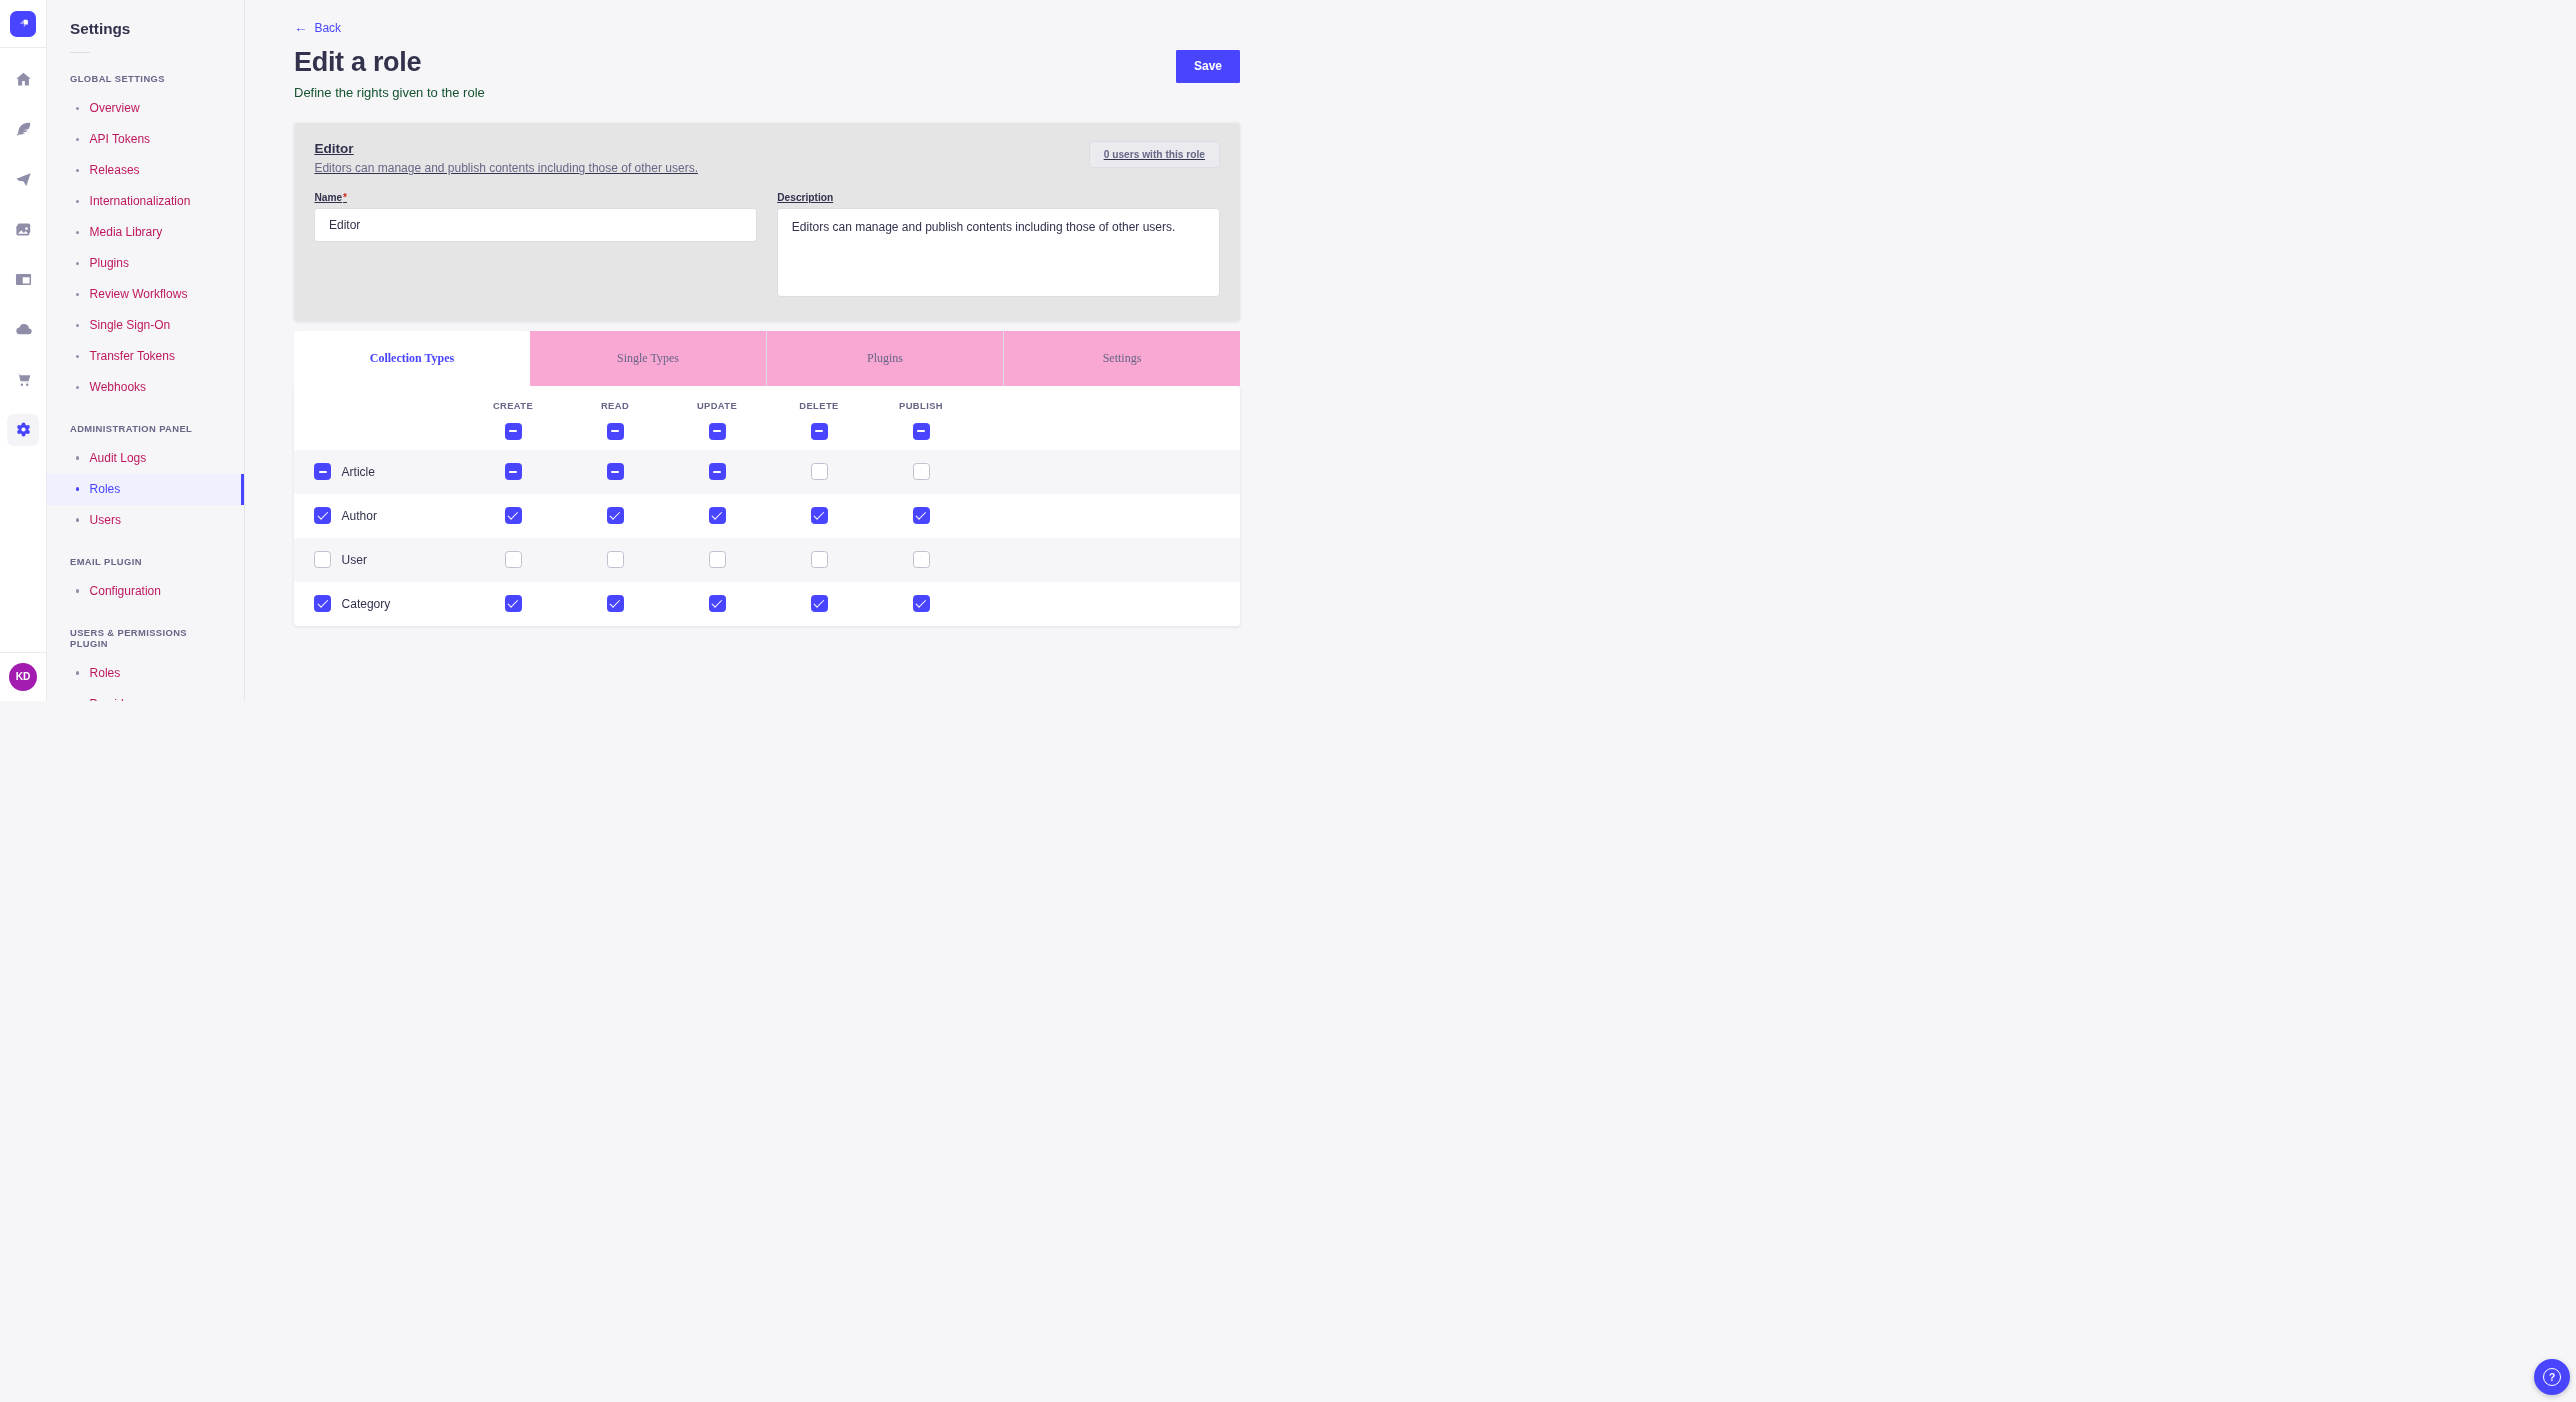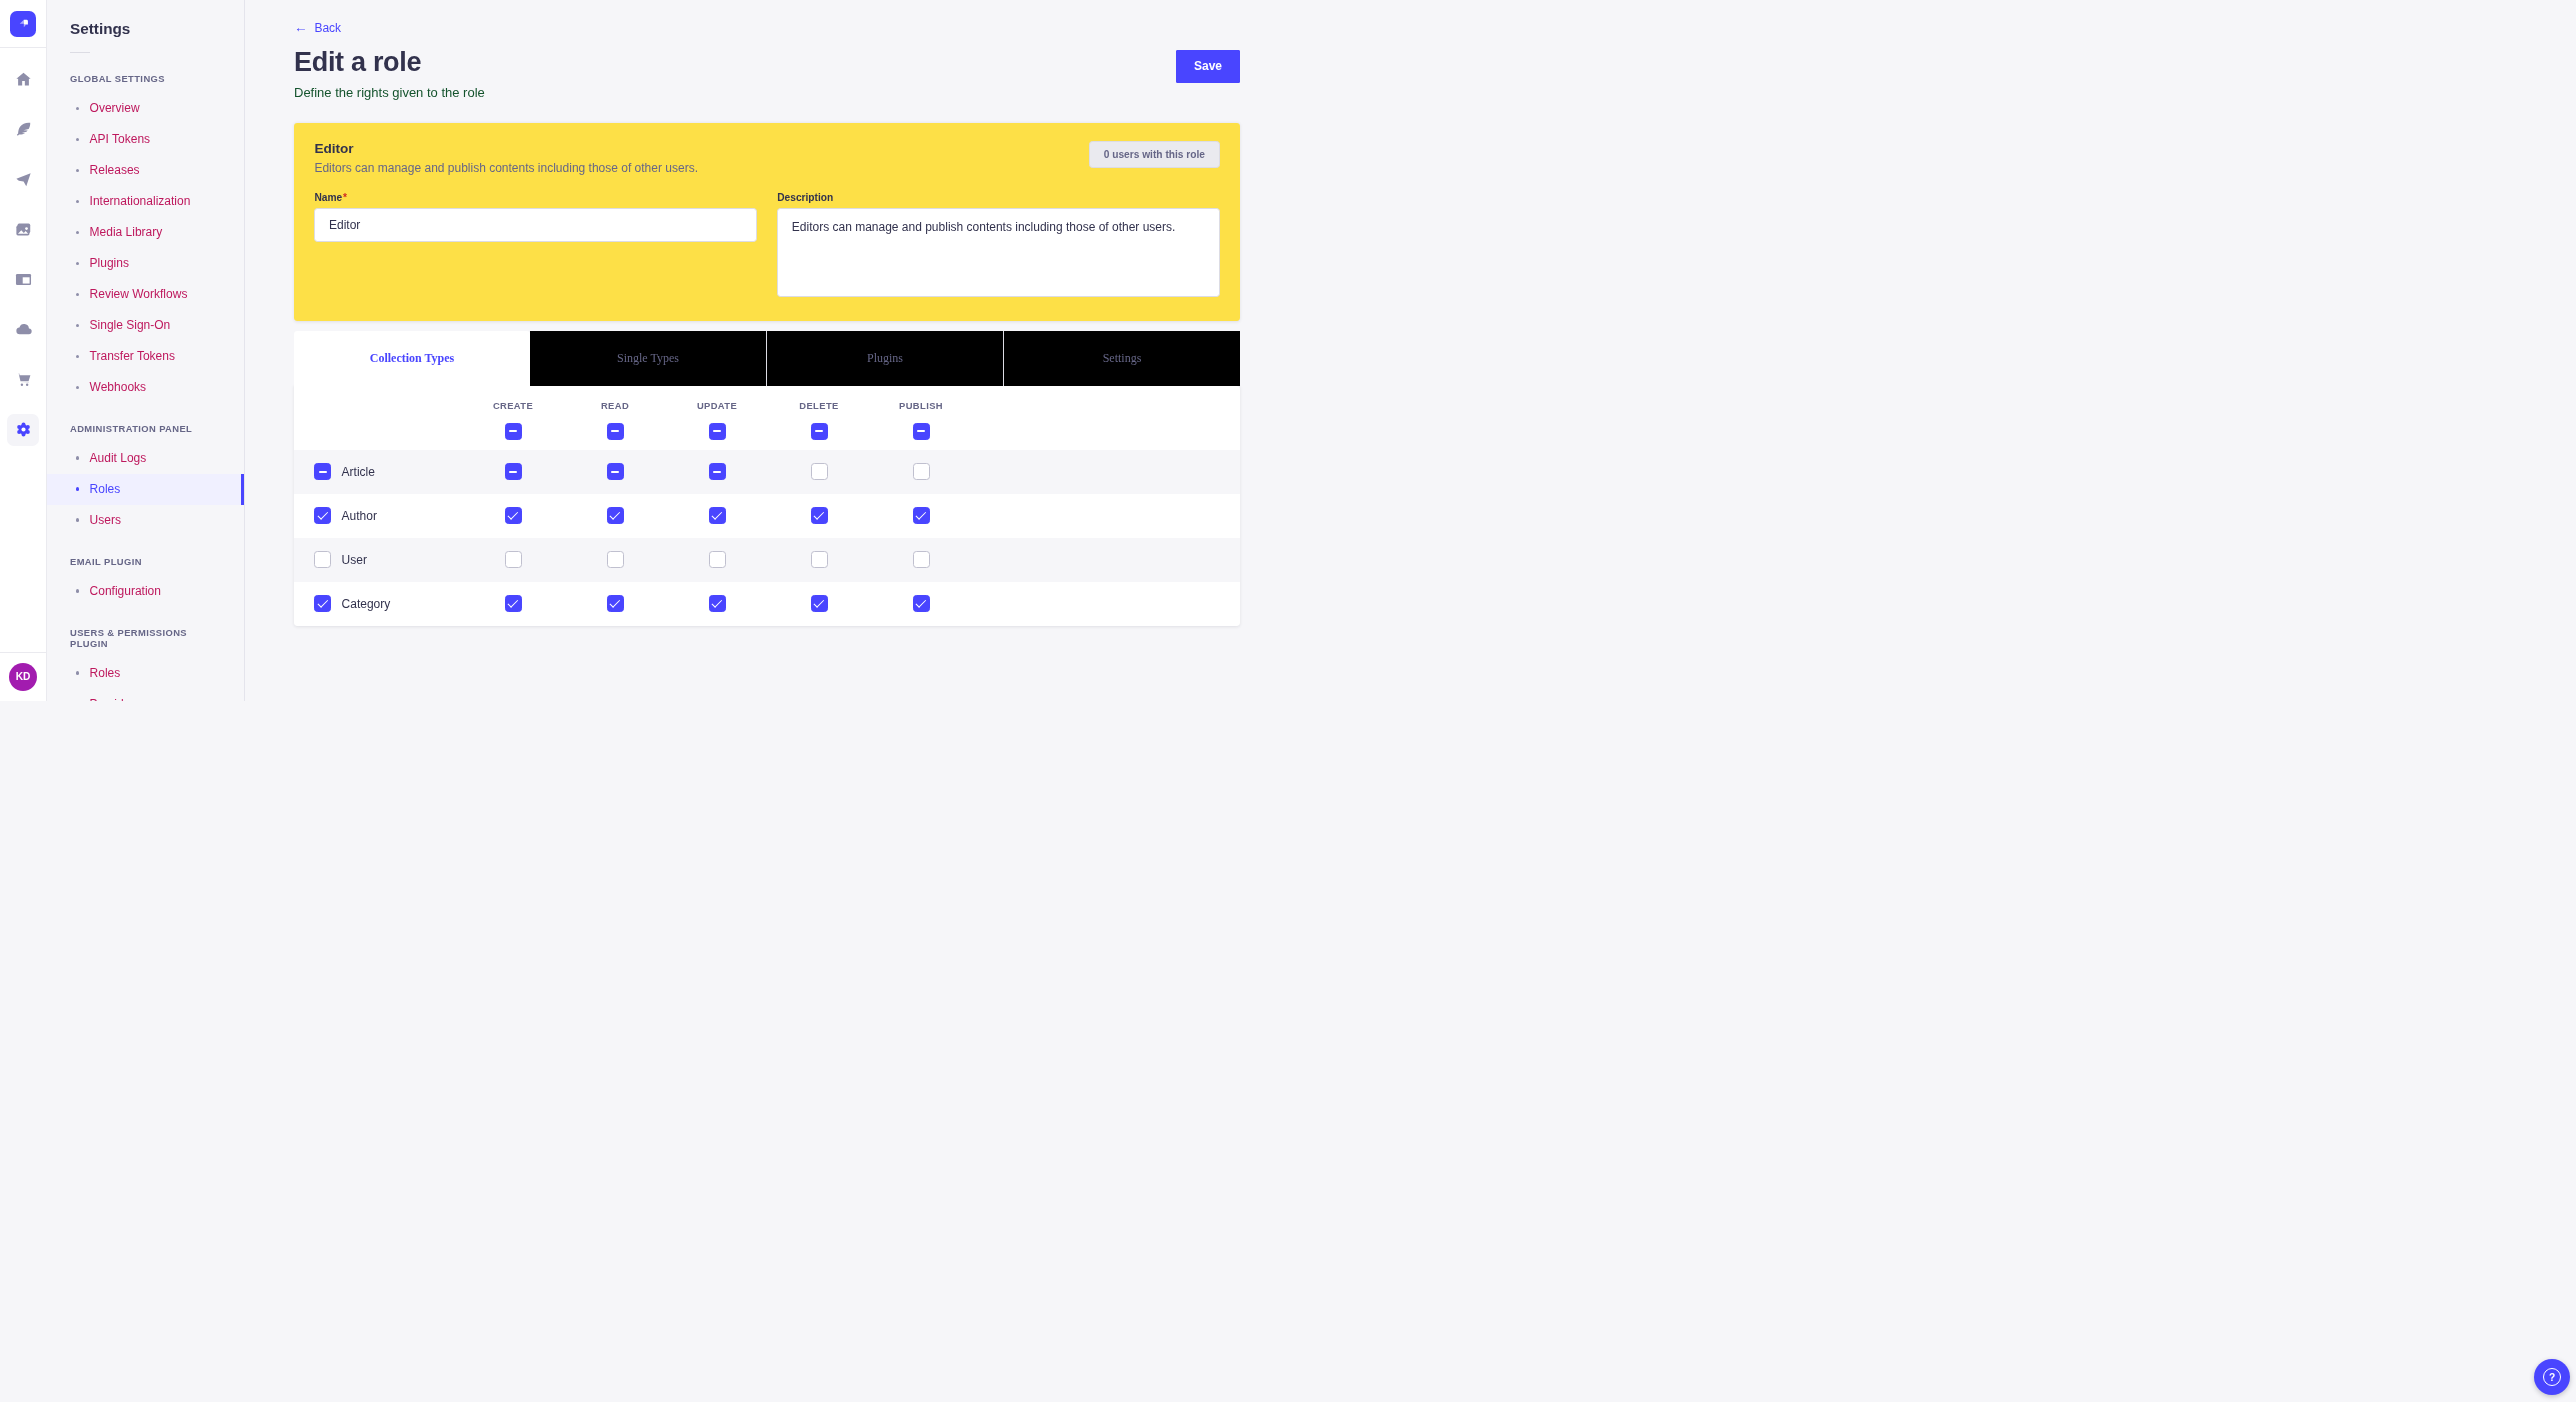--- a/index.html
+++ b/index.html
@@ -55,22 +55,22 @@
   .title-row { display:flex; align-items:flex-start; justify-content:space-between; margin-top:12px; }
   .page-title { font-size:27px; font-weight:700; color:#32324d; letter-spacing:-0.3px; }
   .page-subtitle { font-size:13px; color:#14532d; margin-top:6.8px; }
   .save-btn {
     background:#4945ff; color:#fff; border:0.9px solid #4945ff; border-radius:1px;
     font-size:12px; font-weight:700; padding:8.5px 17px; cursor:pointer; margin-top:2.6px;
     font-family:inherit;
   }
   
   .card {
-    background:#fde047; border-radius:3.4px; box-shadow:0 0.9px 3.4px rgba(33,33,52,.1);
-    margin-top:23px; padding:18px 20.4px 20.4px;
+    background:#e5e5e5; border-radius:3.4px; box-shadow:0 0.9px 3.4px rgba(33,33,52,.1);
+    margin-top:23px; padding:18px 20.4px 20.4px;text-decoration:underline;
   }
   .card-head { display:flex; justify-content:space-between; align-items:flex-start; }
   .card-title { font-size:13.6px; font-weight:700; color:#32324d; }
   .card-desc { font-size:12px; color:#666687; margin-top:5.1px; }
   .users-chip {
     background:#eaeaef; border:0.9px solid #dcdce4; border-radius:3.4px; color:#666687;
     font-size:10.2px; font-weight:700; padding:6.8px 13.6px; cursor:pointer; font-family:inherit;
   }
   .fields { display:grid; grid-template-columns:1fr 1fr; gap:13.6px 20.4px; margin-top:17px; }
   .field-label { font-size:10.2px; font-weight:700; color:#32324d; margin-bottom:5.1px; display:block; }
@@ -81,21 +81,21 @@
   }
   .textarea {
     width:100%; height:89px; border:0.9px solid #dcdce4; border-radius:3.4px; background:#fff;
     font-size:12px; color:#32324d; padding:9.4px 13.6px; font-family:inherit; resize:none; outline:none; line-height:1.45;
   }
   
   .perm-wrap { margin-top:10.2px; }
   .tabs-bar { display:flex; height:55px;font-family:Liberation Serif, serif; }
   .tab {
     flex:1; display:flex; align-items:center; justify-content:center;
-    font-size:12px; color:#666687; cursor:pointer; background:#000000;
+    font-size:12px; color:#666687; cursor:pointer; background:#f9a8d4;
   }
   .tab.active { background:#fff; color:#4945ff; font-weight:700; border-radius:3.4px 3.4px 0 0; }
   .tab:not(.active) + .tab:not(.active) { border-left:0.9px solid #dcdce4; }
   .perm-table {
     background:#fff; border-radius:0 3.4px 3.4px 3.4px; box-shadow:0 0.9px 3.4px rgba(33,33,52,.1); overflow:hidden;
   }
   .perm-grid-row { display:grid; grid-template-columns:168px repeat(5,102px) 1fr; align-items:center; }
   .perm-header { padding:13.6px 0 10.2px; }
   .col-label { text-align:center; font-size:9.4px; font-weight:700; color:#666687; letter-spacing:0.4px; text-transform:uppercase; }
   .hdr-cbs { margin-top:12px; }

